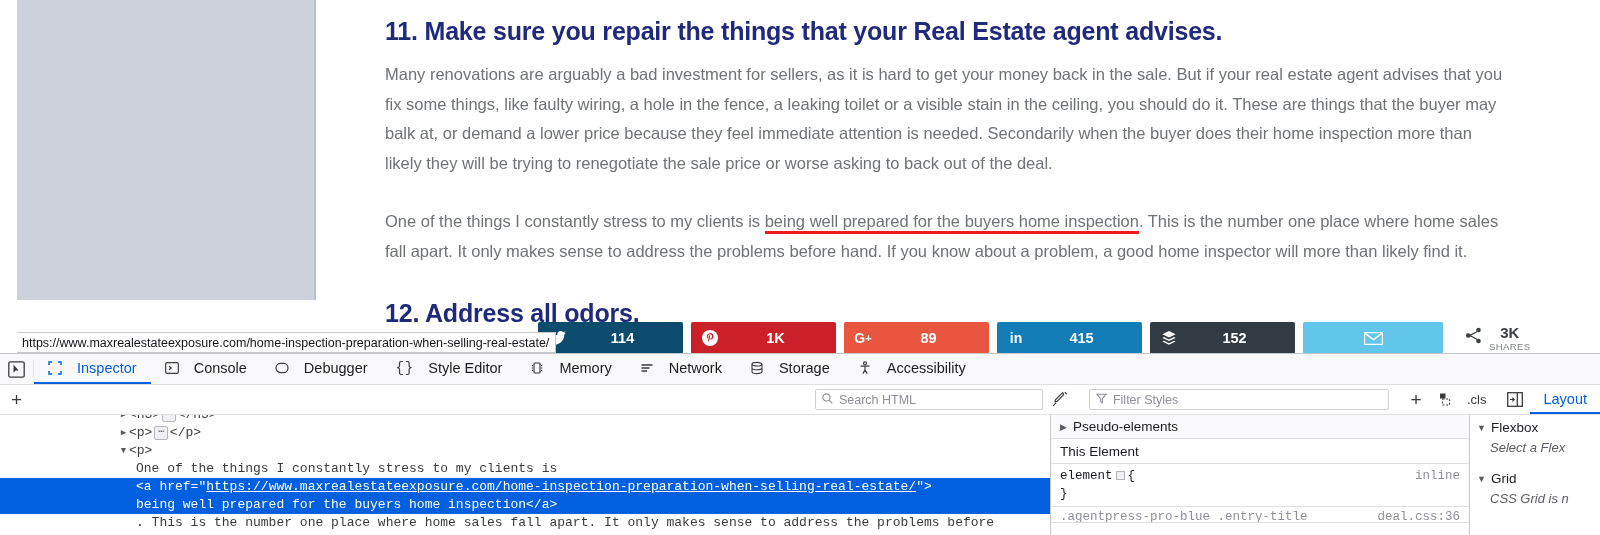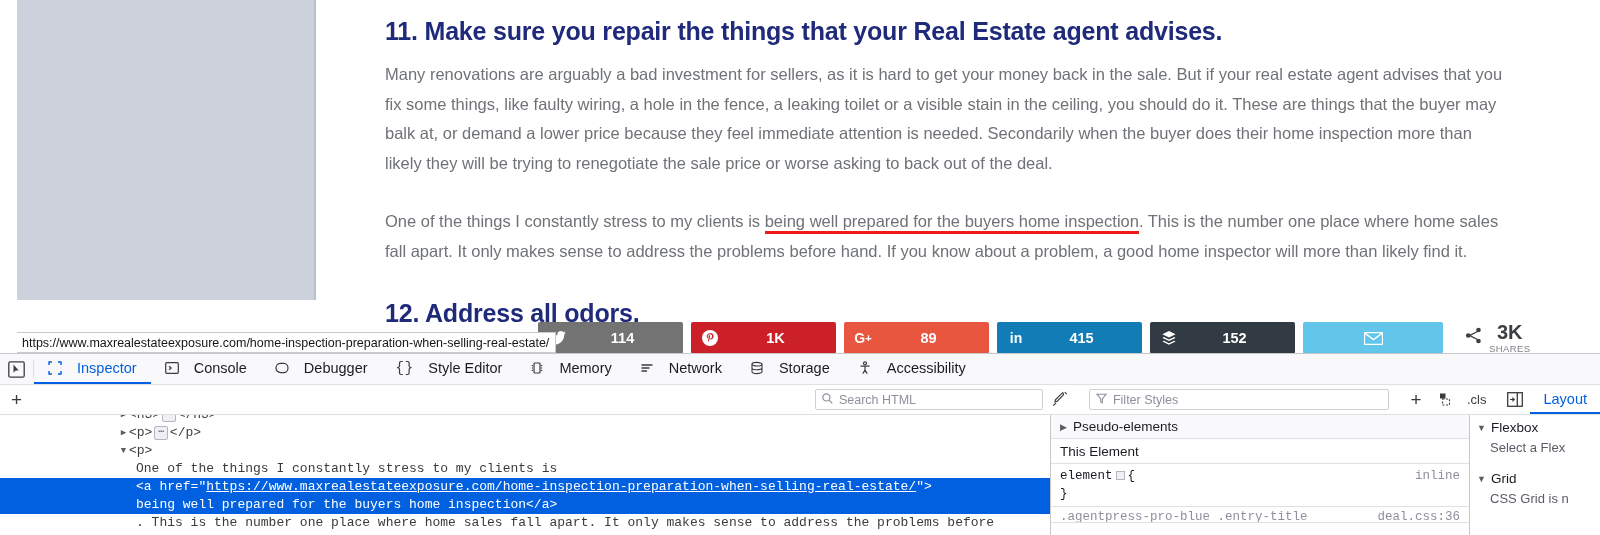--- a/index.html
+++ b/index.html
@@ -73,36 +73,36 @@
   }
   .share-btn .sb-icon {
     width: 38px; text-align: center;
     font-size: 15px; line-height: 1;
     display: flex; align-items: center; justify-content: center;
   }
   .share-btn .sb-count {
     flex: 1; text-align: center; padding-right: 14px;
   }
   .sb-fb { background: #3a5795; margin-top: 28px; }
-  .sb-tw { background: #737373; }
+  .sb-tw { background: #0c4a6e; }
   .sb-pin { background: #cb2027; }
   .sb-gp { background: #e8563f; }
   .sb-li { background: #127cb6; }
   .sb-buf { background: #323b43; }
   .sb-mail { background: #62c6ea; width: 140px; }
   .sb-mail .sb-icon { width: 100%; font-size: 17px; }
 
   .share-total {
     display: flex; align-items: center; gap: 7px;
     margin-left: 14px;
   }
   .share-total .share-glyph { color: #4a4d51; font-size: 18px; }
   .share-total .tot-wrap { line-height: 1; text-align: center; }
   .share-total .tot-num {
-    color: #3c4043; font-size: 20px; font-weight: bold; display: block;
+    color: #3c4043; font-size: 15px; font-weight: bold; display: block;
   }
   .share-total .tot-lbl {
     color: #7d8186; font-size: 9.5px; letter-spacing: .4px; display: block; margin-top: 2px;
   }
 
   
   .status-url {
     position: absolute; left: 0; top: 332px;
     height: 21px; max-width: 620px;
     background: #ffffff;
@@ -274,21 +274,21 @@
     font-size: 13px;
   }
   .lay-head {
     display: flex; align-items: center; gap: 5px;
     padding: 5px 0 3px 7px;
     font-size: 13.5px; color: #1c1b22; cursor: pointer;
   }
   .lay-head .tw3 { color: #5b5b66; font-size: 9px; }
   .lay-note {
     padding-left: 20px;
-    color: #5b5b66; font-size: 13px;
+    font-style: italic; color: #5b5b66; font-size: 13px;
     white-space: nowrap; line-height: 20px;
   }
 </style>
 </head>
 <body>
 
 <div id="screen">
 
   <div class="page-area">
     <div class="page-left-gutter"></div>

